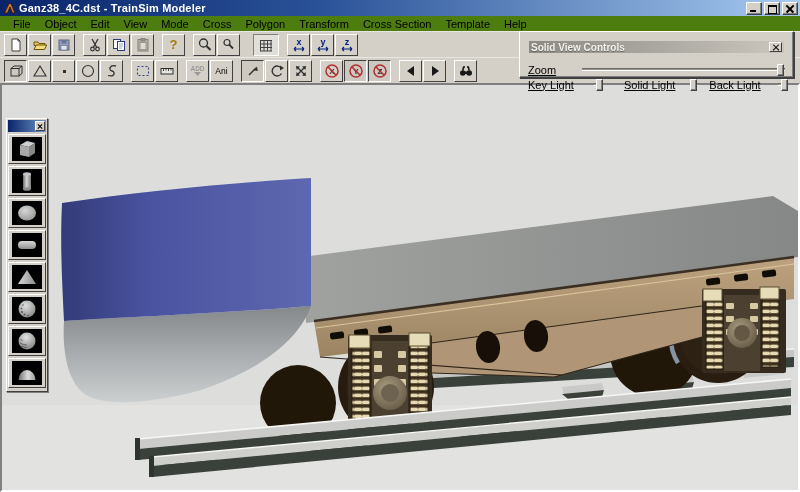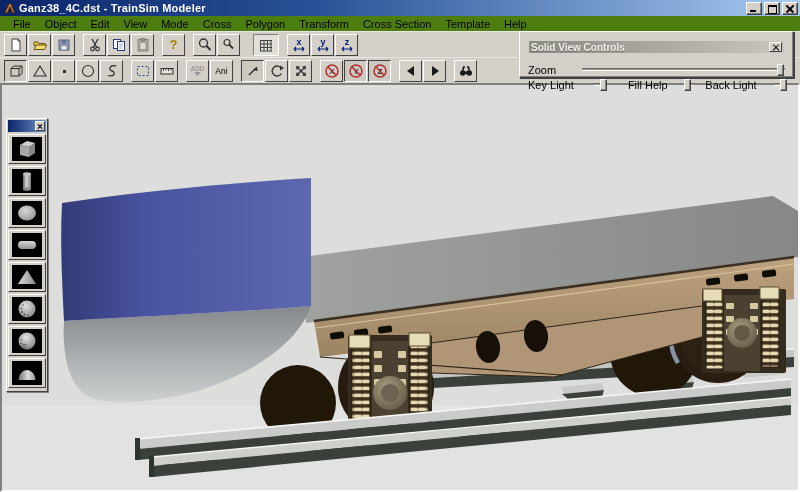--- a/index.html
+++ b/index.html
@@ -49,21 +49,21 @@
   .pbtn .well { width:30px; height:24px; background:#000; display:flex; align-items:center; justify-content:center; }
 
   
   .svc { position:absolute; left:519px; top:31px; width:275px; height:47px; background:#d4d0c8; border:1px solid; border-color:#fff #404040 #404040 #fff; box-shadow:inset -1px -1px 0 #808080, 1px 1px 0 #404040; z-index:20; }
   .svc-title { height:12px; margin:9px; background:linear-gradient(90deg,#8c8a84,#cac6be); display:flex; align-items:center; padding:0 2px; }
   .svc-title-text { color:#f4f2ec; font-weight:bold; font-size:10px; flex:1; text-shadow:0 1px 0 #6a6862; }
   .svc-close { width:13px; height:10px; background:#d4d0c8; border:1px solid; border-color:#fff #404040 #404040 #fff; position:relative; padding:0; }
   .svc-close::before,.svc-close::after { content:""; position:absolute; left:2px; top:3.8px; width:8px; height:1.4px; background:#000; }
   .svc-close::before { transform:rotate(45deg);} .svc-close::after { transform:rotate(-45deg);}
   .svc-row { display:flex; align-items:center; height:15px; padding:0 8px; }
-  .svc-label { color:#000; font-size:11px; white-space:nowrap; }
+  .svc-label { color:#000; font-size:11px; white-space:nowrap;text-decoration:underline; }
   .track { position:relative; height:3px; background:#9a968e; border-top:1px solid #6c6a64; border-bottom:1px solid #fff; }
   .thumb { position:absolute; top:-5px; width:7px; height:12px; background:#d4d0c8; border:1px solid; border-color:#fff #404040 #404040 #fff; box-shadow:inset -1px -1px 0 #808080; }
 </style>
 </head>
 <body>
 
 <div class="window">
 
   <div class="titlebar">
     <span class="app-icon">
@@ -572,21 +572,21 @@
       <span class="svc-label">Zoom</span>
       <div class="track" style="flex:1;margin-left:26px;">
           <div class="thumb" style="left:calc(98% - 4px);"></div>
         </div>
     </div>
     <div class="svc-row" style="gap:8px;">
       <span class="svc-label">Key Light</span>
       <div class="track" style="width:37px;margin-left:12px;">
           <div class="thumb" style="left:calc(92% - 4px);"></div>
         </div>
-      <span class="svc-label" style="margin-left:15px;">Fill Help</span>
+      <span class="svc-label" style="margin-left:15px;">Solid Light</span>
       <div class="track" style="width:36px;margin-left:8px;">
           <div class="thumb" style="left:calc(42% - 4px);"></div>
         </div>
       <span class="svc-label" style="margin-left:3px;">Back Light</span>
       <div class="track" style="width:38px;margin-left:9px;">
           <div class="thumb" style="left:calc(95% - 4px);"></div>
         </div>
     </div>
   </div>
 

